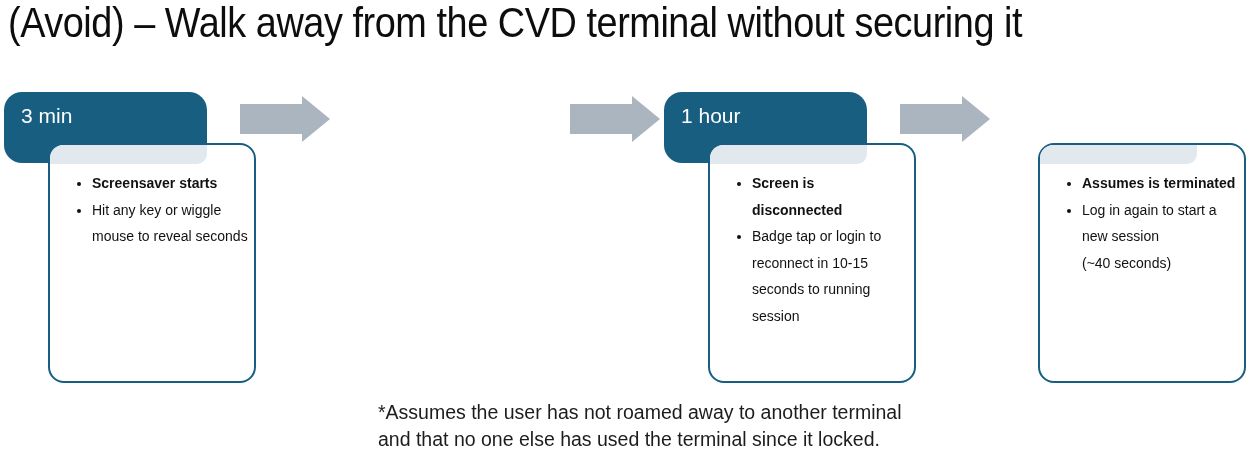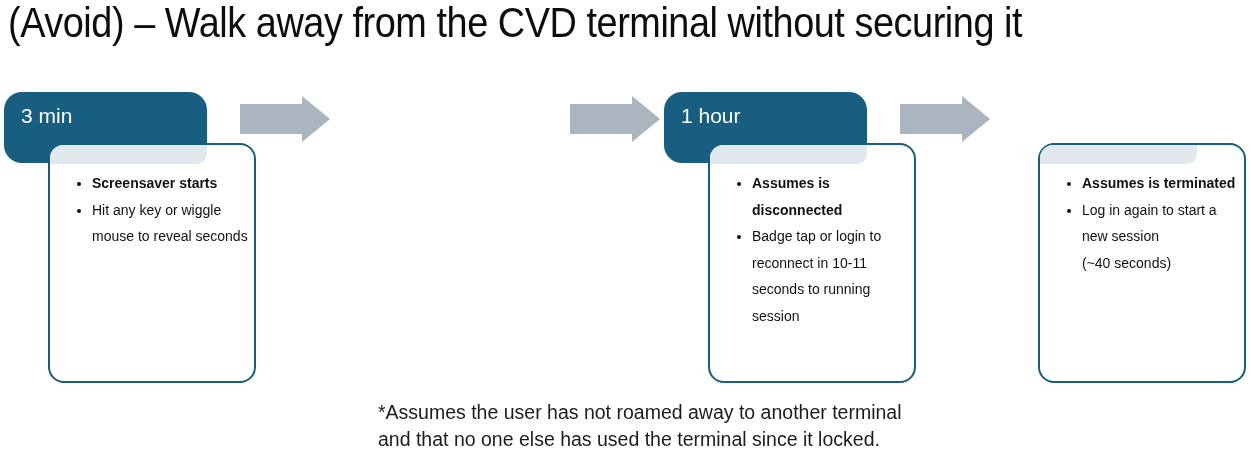--- a/index.html
+++ b/index.html
@@ -121,22 +121,22 @@
       </svg>
     </div>
 
     <div class="stage stage-2">
       <div class="time-badge">
         <span class="time-label">1 hour</span>
       </div>
       <div class="card">
         <div class="band"></div>
         <ul class="bullets">
-          <li class="lead">Assumes is disconnected</li>
-          <li>Badge tap or login to reconnect in 10-11 seconds to running session</li>
+          <li class="lead">Screen is disconnected</li>
+          <li>Badge tap or login to reconnect in 10-15 seconds to running session</li>
         </ul>
       </div>
     </div>
 
     <div class="arrow arrow-2">
       <svg viewBox="0 0 90 46" xmlns="http://www.w3.org/2000/svg" aria-hidden="true">
         <polygon points="0,8 62,8 62,0 90,23 62,46 62,38 0,38" fill="currentColor"></polygon>
       </svg>
     </div>
 

